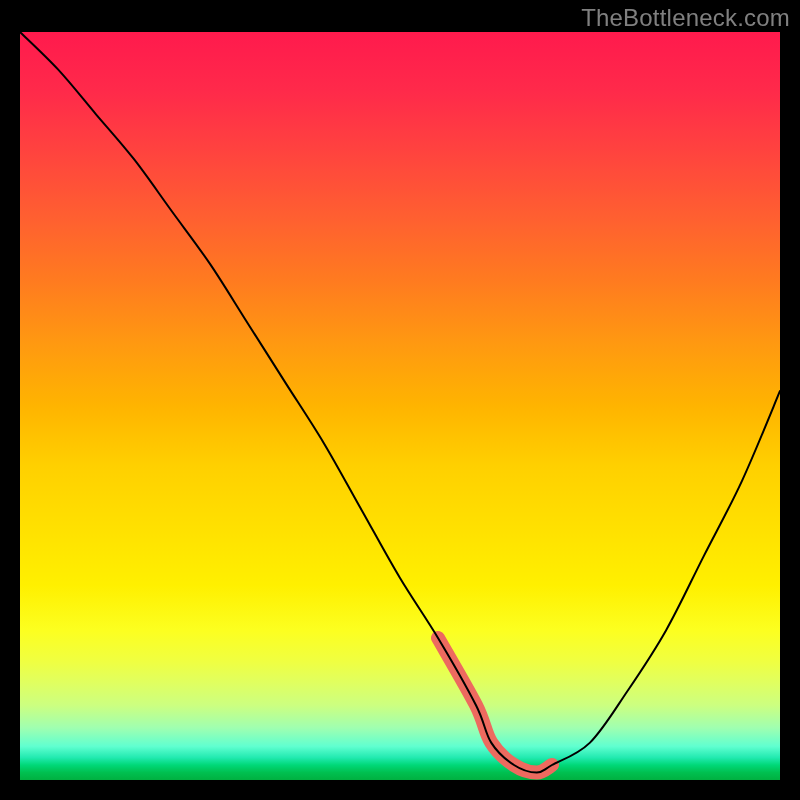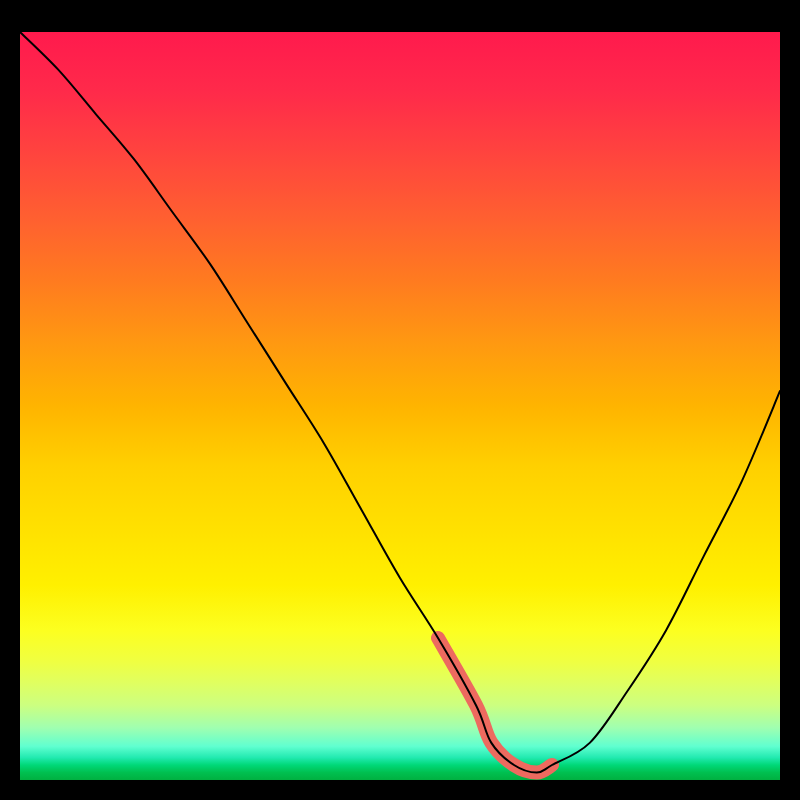--- a/index.html
+++ b/index.html
@@ -66,19 +66,20 @@
     fill: none;
     stroke: #ed6a5f;
     stroke-width: 14;
     stroke-linecap: round;
   }
 </style>
 </head>
 <body>
 
 <div class="container">
+  <div class="watermark">TheBottleneck.com</div>
   <div class="plot-area">
     <svg class="curve" viewBox="0 0 760 748" preserveAspectRatio="none">
       <path class="thick" d="M 418.0 605.9 C 424.3 617.1, 447.1 655.7, 456.0 673.2 C 464.9 690.7, 464.9 700.6, 471.2 710.6 C 477.5 720.6, 486.4 728.1, 494.0 733.0 C 501.6 738.0, 510.5 740.5, 516.8 740.5 C 523.1 740.5, 529.5 734.3, 532.0 733.0"></path>
       <path class="thin" d="M 0.0 0.0 C 6.3 6.2, 25.3 23.7, 38.0 37.4 C 50.7 51.1, 63.3 67.3, 76.0 82.3 C 88.7 97.2, 101.3 111.0, 114.0 127.2 C 126.7 143.4, 139.3 162.1, 152.0 179.5 C 164.7 197.0, 177.3 213.2, 190.0 231.9 C 202.7 250.6, 215.3 271.8, 228.0 291.7 C 240.7 311.7, 253.3 331.6, 266.0 351.6 C 278.7 371.5, 291.3 390.2, 304.0 411.4 C 316.7 432.6, 329.3 456.3, 342.0 478.7 C 354.7 501.2, 367.3 524.8, 380.0 546.0 C 392.7 567.2, 405.3 584.7, 418.0 605.9 C 430.7 627.1, 447.1 655.7, 456.0 673.2 C 464.9 690.7, 464.9 700.6, 471.2 710.6 C 477.5 720.6, 486.4 728.1, 494.0 733.0 C 501.6 738.0, 510.5 740.5, 516.8 740.5 C 523.1 740.5, 523.1 738.0, 532.0 733.0 C 540.9 728.1, 557.3 723.1, 570.0 710.6 C 582.7 698.1, 595.3 676.9, 608.0 658.2 C 620.7 639.5, 633.3 620.8, 646.0 598.4 C 658.7 576.0, 671.3 548.5, 684.0 523.6 C 696.7 498.7, 709.3 476.2, 722.0 448.8 C 734.7 421.4, 753.7 374.0, 760.0 359.0"></path>
     </svg>
   </div>
 </div>
 
 </body></html>

